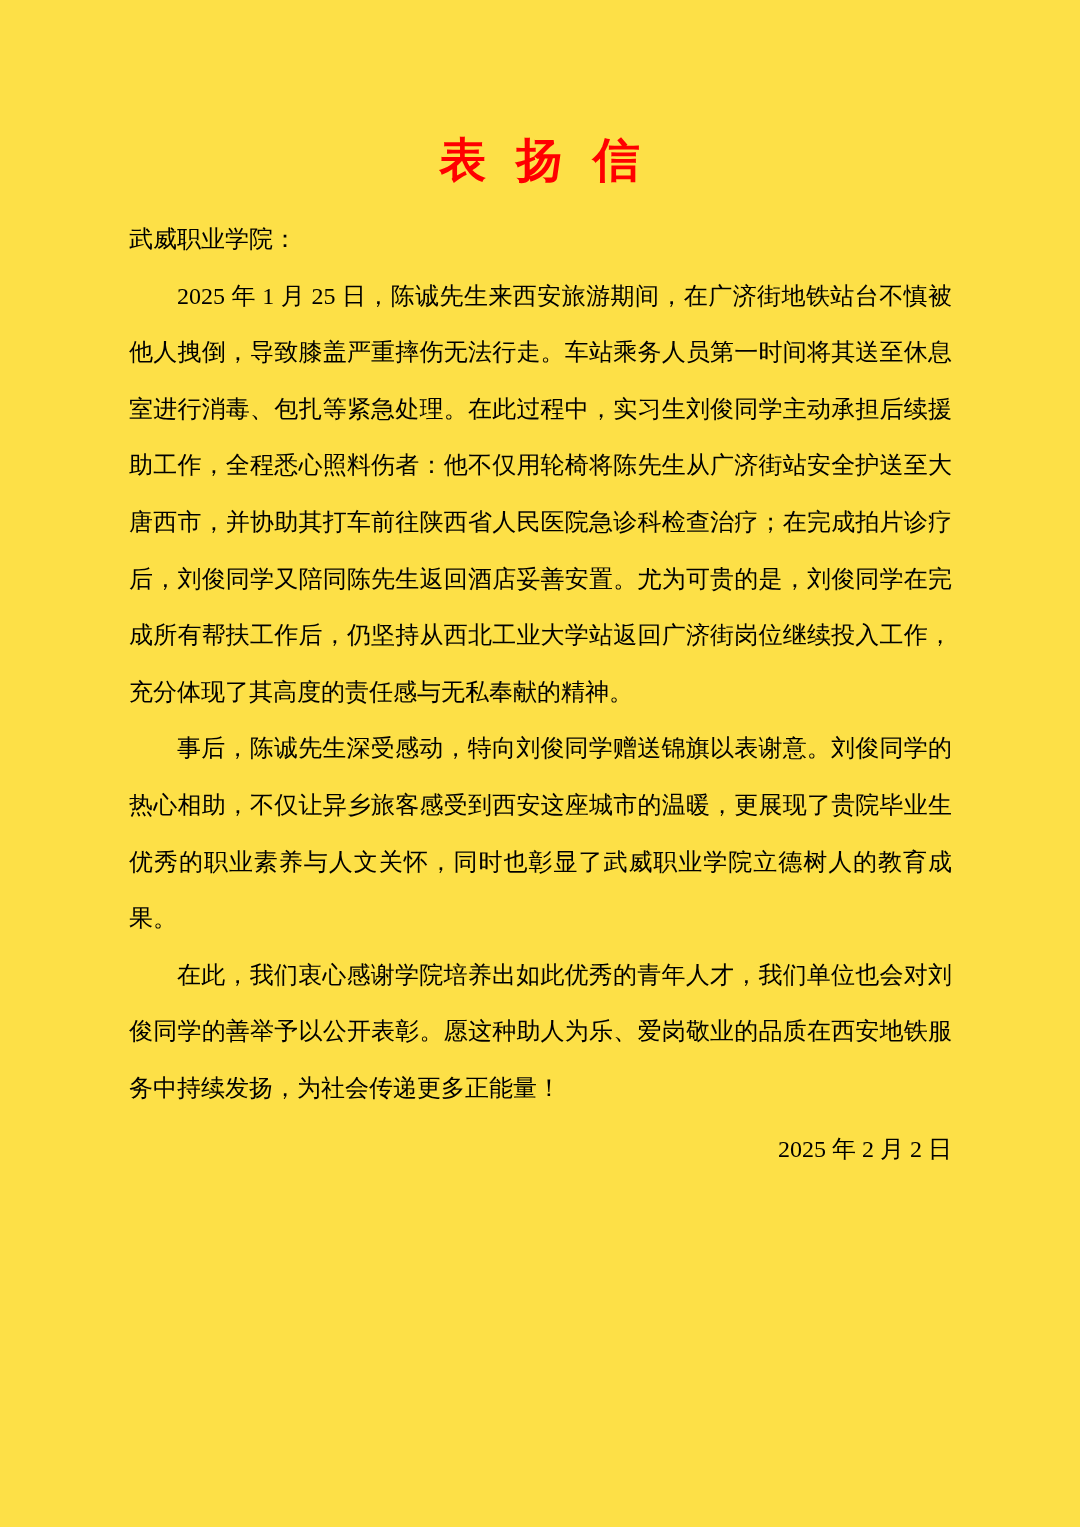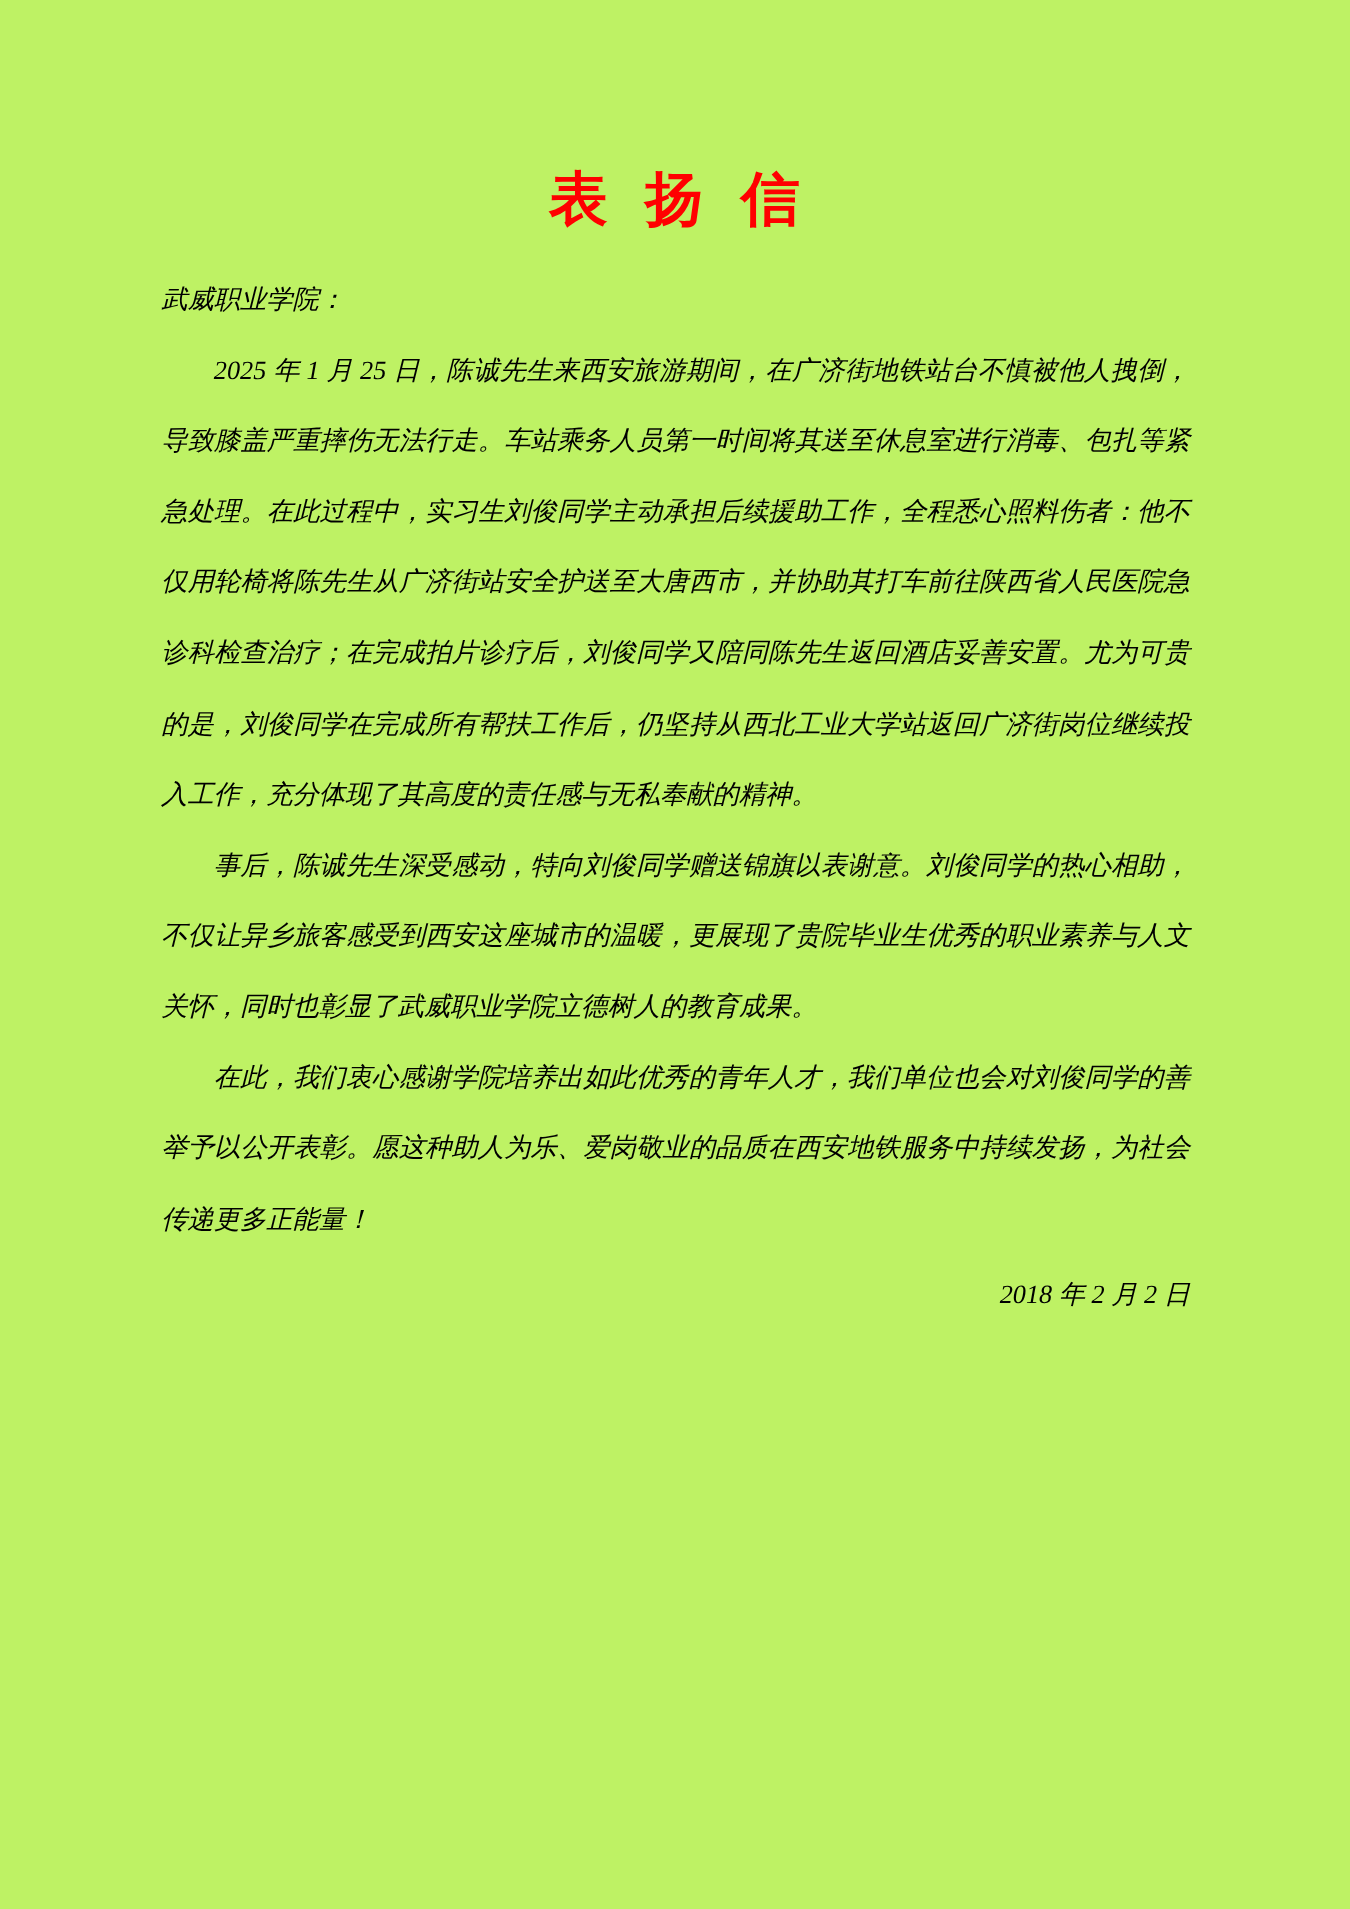--- a/index.html
+++ b/index.html
@@ -4,21 +4,21 @@
 <style>
   html, body {
     margin: 0;
     padding: 0;
     background: #ffffff;
   }
   .page {
     position: relative;
     width: 1080px;
     height: 1527px;
-    background: #bef264;
+    background: #fde047;
     overflow: hidden;
     font-family: "Liberation Serif", "DejaVu Serif", serif;
     color: #000000;
   }
   .content {
     position: absolute;
     left: 129px;
     top: 0;
     width: 823px;
   }
@@ -27,25 +27,24 @@
     text-align: center;
     font-size: 47px;
     font-weight: bold;
     line-height: 60px;
     letter-spacing: 2px;
     word-spacing: 14px;
     color: var(--title-color, #ff0000);
   }
   .body-text {
     margin-top: 21px;
-    font-size: 21px;
+    font-size: 24px;
     line-height: 56.6px;
     text-align: justify;
     text-justify: inter-character;
-    font-style: italic;
   }
   .body-text p {
     margin: 0;
     padding: 0;
   }
   .para {
     text-indent: 2em;
   }
   .signature {
     text-align: right;
@@ -61,16 +60,16 @@
 <body>
 
 <div class="page">
   <div class="content">
     <h1 class="title">表 扬 信</h1>
     <div class="body-text">
       <p class="salutation">武威职业学院：</p>
       <p class="para">2025 年 1 月 25 日，陈诚先生来西安旅游期间，在广济街地铁站台不慎被他人拽倒，导致膝盖严重摔伤无法行走。车站乘务人员第一时间将其送至休息室进行消毒、包扎等紧急处理。在此过程中，实习生刘俊同学主动承担后续援助工作，全程悉心照料伤者：他不仅用轮椅将陈先生从广济街站安全护送至大唐西市，并协助其打车前往陕西省人民医院急诊科检查治疗；在完成拍片诊疗后，刘俊同学又陪同陈先生返回酒店妥善安置。尤为可贵的是，刘俊同学在完成所有帮扶工作后，仍坚持从西北工业大学站返回广济街岗位继续投入工作，充分体现了其高度的责任感与无私奉献的精神。</p>
       <p class="para">事后，陈诚先生深受感动，特向刘俊同学赠送锦旗以表谢意。刘俊同学的热心相助，不仅让异乡旅客感受到西安这座城市的温暖，更展现了贵院毕业生优秀的职业素养与人文关怀，同时也彰显了武威职业学院立德树人的教育成果。</p>
       <p class="para">在此，我们衷心感谢学院培养出如此优秀的青年人才，我们单位也会对刘俊同学的善举予以公开表彰。愿这种助人为乐、爱岗敬业的品质在西安地铁服务中持续发扬，为社会传递更多正能量！</p>
-      <p class="date">2018 年 2 月 2 日</p>
+      <p class="date">2025 年 2 月 2 日</p>
     </div>
   </div>
 </div>
 
 </body></html>

